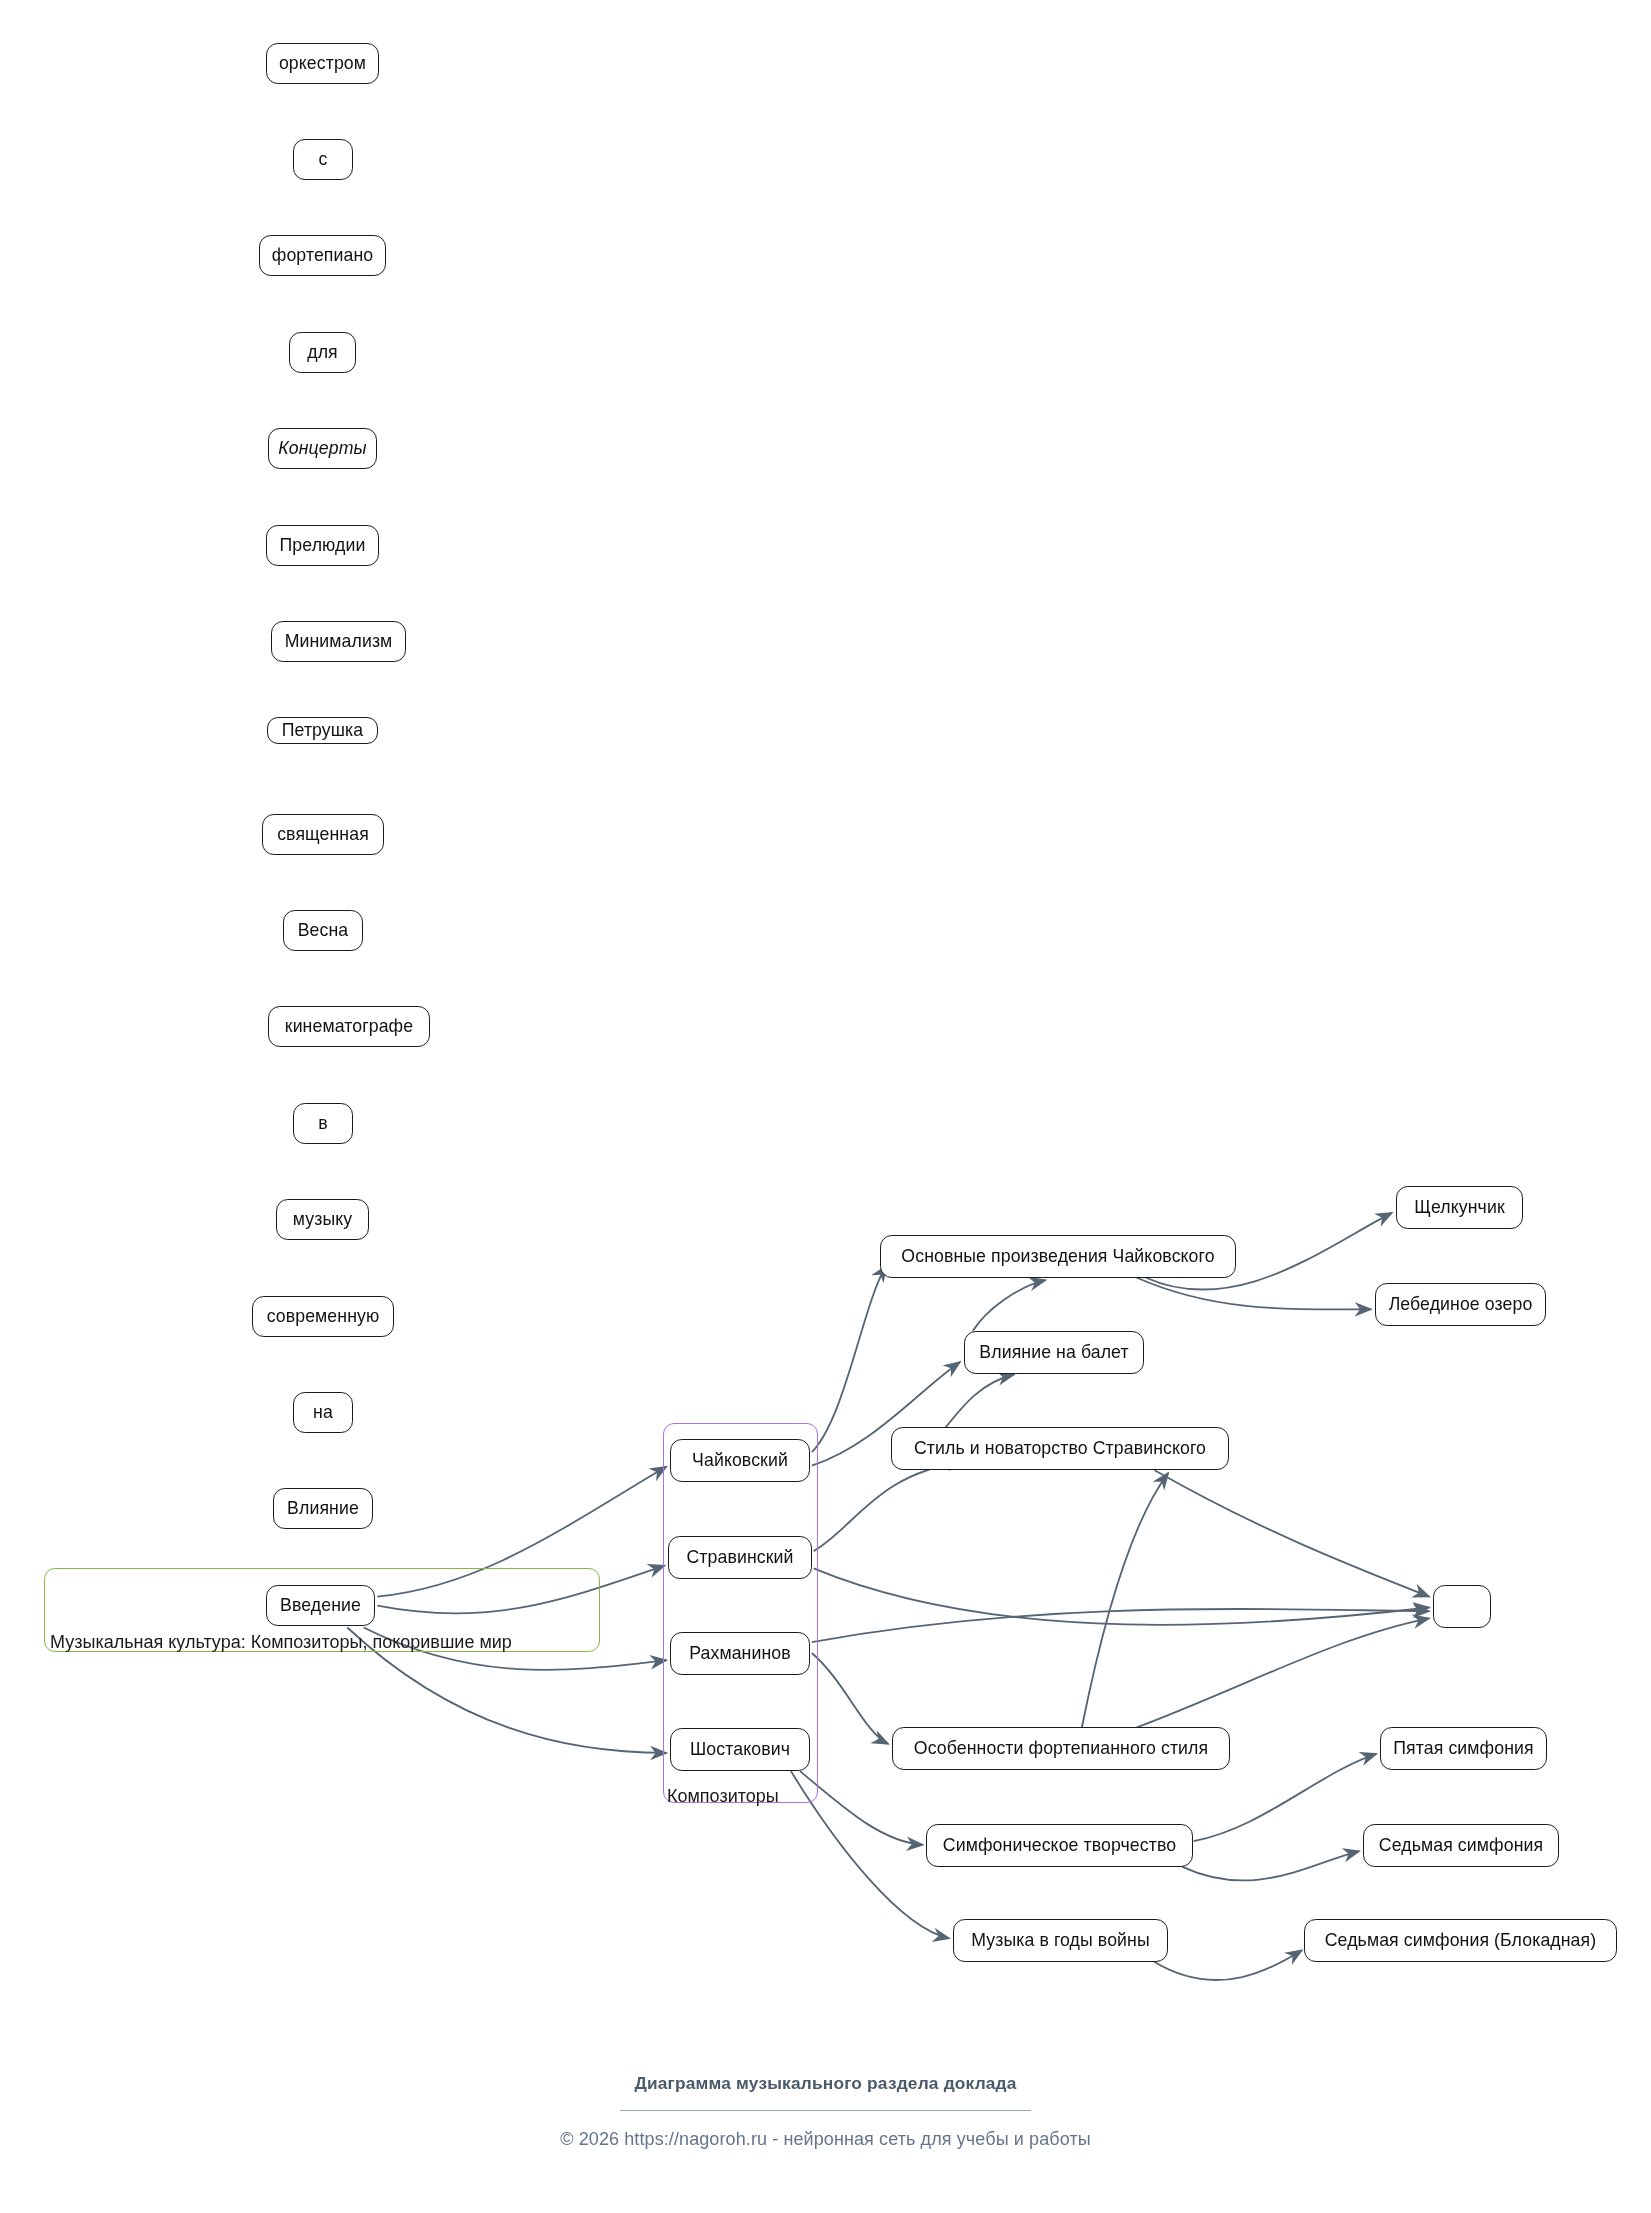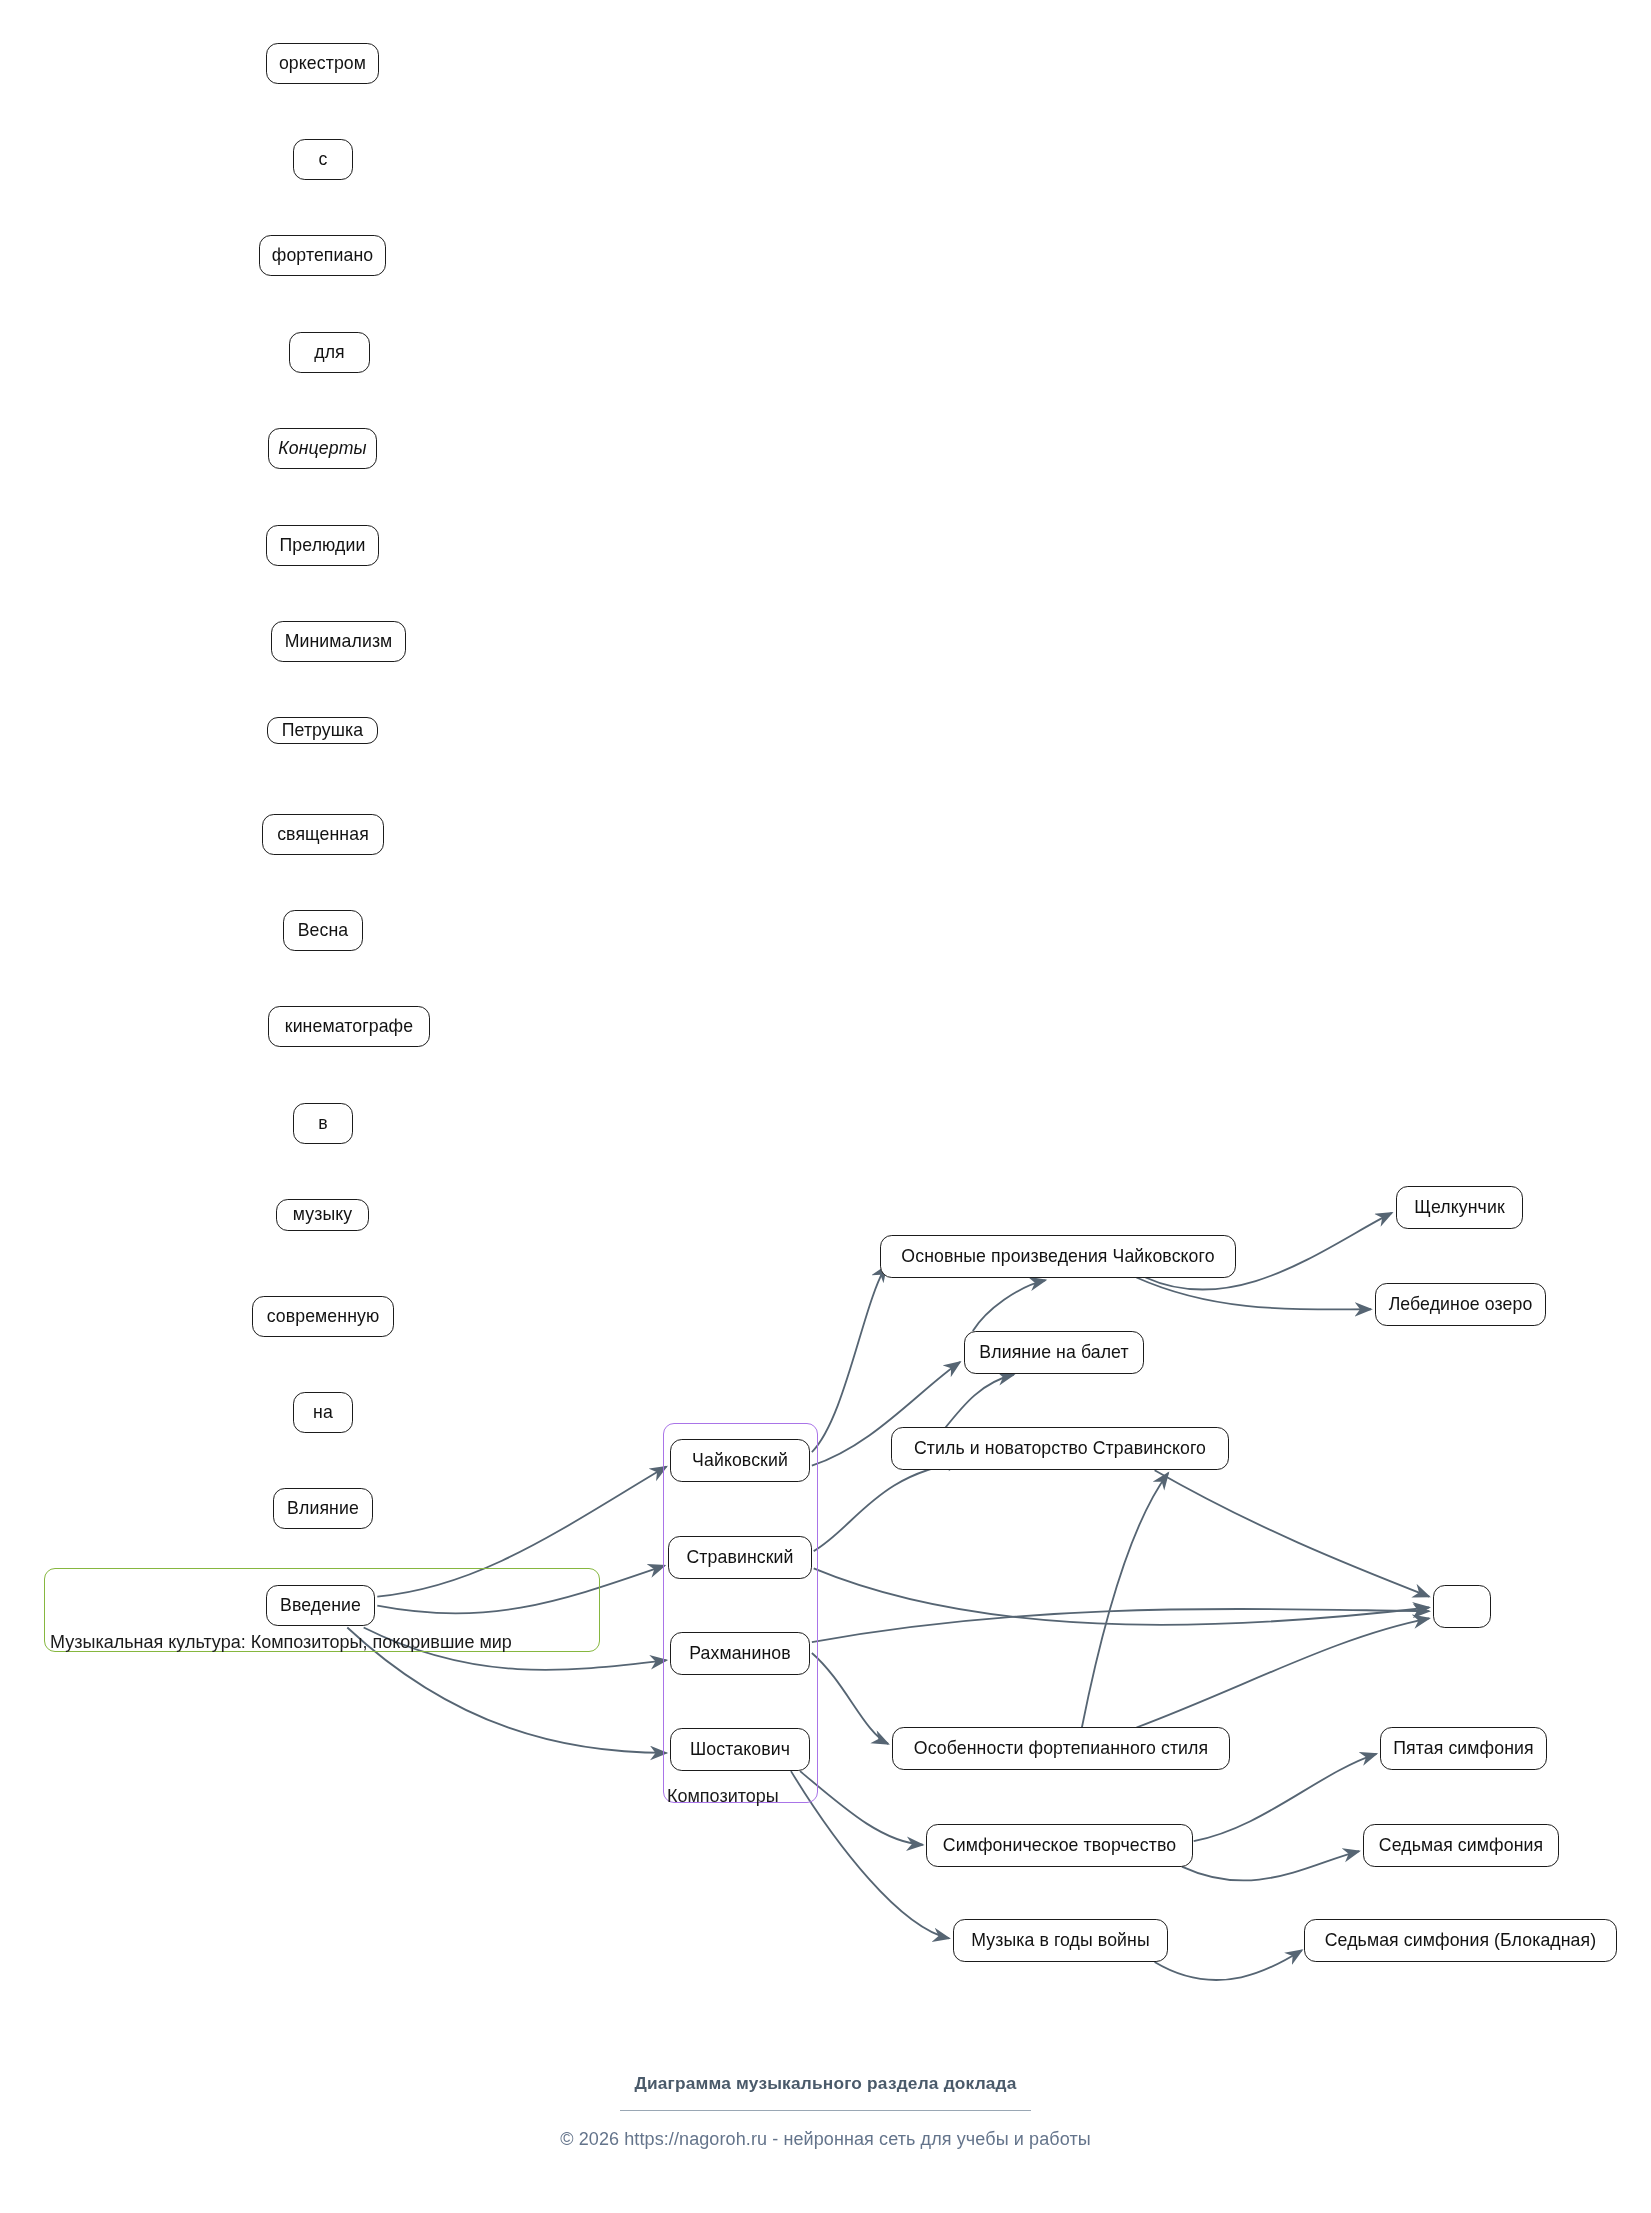--- a/index.html
+++ b/index.html
@@ -115,30 +115,30 @@
 </svg>
 
 <div id="node-layer">
     <div class="cluster green" style="left: 44px; top: 1568px; width: 556px; height: 84px;"></div>
     <div class="cluster-label" style="left: 50px; top: 1632px;">Музыкальная культура: Композиторы, покорившие мир</div>
     <div class="cluster purple" style="left: 663px; top: 1423px; width: 155px; height: 380px;"></div>
     <div class="cluster-label" style="left: 667px; top: 1786px;">Композиторы</div>
     <div class="node" style="left: 266px; top: 43px; width: 113px; height: 41px;">оркестром</div>
     <div class="node" style="left: 293px; top: 139px; width: 60px; height: 41px;">с</div>
     <div class="node" style="left: 259px; top: 235px; width: 127px; height: 41px;">фортепиано</div>
-    <div class="node" style="left: 289px; top: 332px; width: 81px; height: 41px;">для</div>
+    <div class="node" style="left: 289px; top: 332px; width: 67px; height: 41px;">для</div>
     <div class="node" style="left: 268px; top: 428px; width: 109px; height: 41px; font-style: italic;">Концерты</div>
     <div class="node" style="left: 266px; top: 525px; width: 113px; height: 41px;">Прелюдии</div>
     <div class="node" style="left: 271px; top: 621px; width: 135px; height: 41px;">Минимализм</div>
     <div class="node" style="left: 267px; top: 717px; width: 111px; height: 27px; border-radius: 11px;">Петрушка</div>
     <div class="node" style="left: 262px; top: 814px; width: 122px; height: 41px;">священная</div>
     <div class="node" style="left: 283px; top: 910px; width: 80px; height: 41px;">Весна</div>
     <div class="node" style="left: 242px; top: 1006px; width: 162px; height: 41px; margin-left: 26px;">кинематографе</div>
     <div class="node" style="left: 293px; top: 1103px; width: 60px; height: 41px;">в</div>
-    <div class="node" style="left: 276px; top: 1199px; width: 93px; height: 32px;">музыку</div>
+    <div class="node" style="left: 276px; top: 1199px; width: 93px; height: 41px;">музыку</div>
     <div class="node" style="left: 252px; top: 1296px; width: 142px; height: 41px;">современную</div>
     <div class="node" style="left: 293px; top: 1392px; width: 60px; height: 41px;">на</div>
     <div class="node" style="left: 273px; top: 1488px; width: 100px; height: 41px;">Влияние</div>
     <div class="node" style="left: 266px; top: 1585px; width: 109px; height: 41px;">Введение</div>
     <div class="node" style="left: 670px; top: 1439px; width: 140px; height: 43px;">Чайковский</div>
     <div class="node" style="left: 668px; top: 1536px; width: 144px; height: 43px;">Стравинский</div>
     <div class="node" style="left: 670px; top: 1632px; width: 140px; height: 43px;">Рахманинов</div>
     <div class="node" style="left: 670px; top: 1728px; width: 140px; height: 43px;">Шостакович</div>
     <div class="node" style="left: 880px; top: 1235px; width: 356px; height: 43px;">Основные произведения Чайковского</div>
     <div class="node" style="left: 964px; top: 1331px; width: 180px; height: 43px;">Влияние на балет</div>

